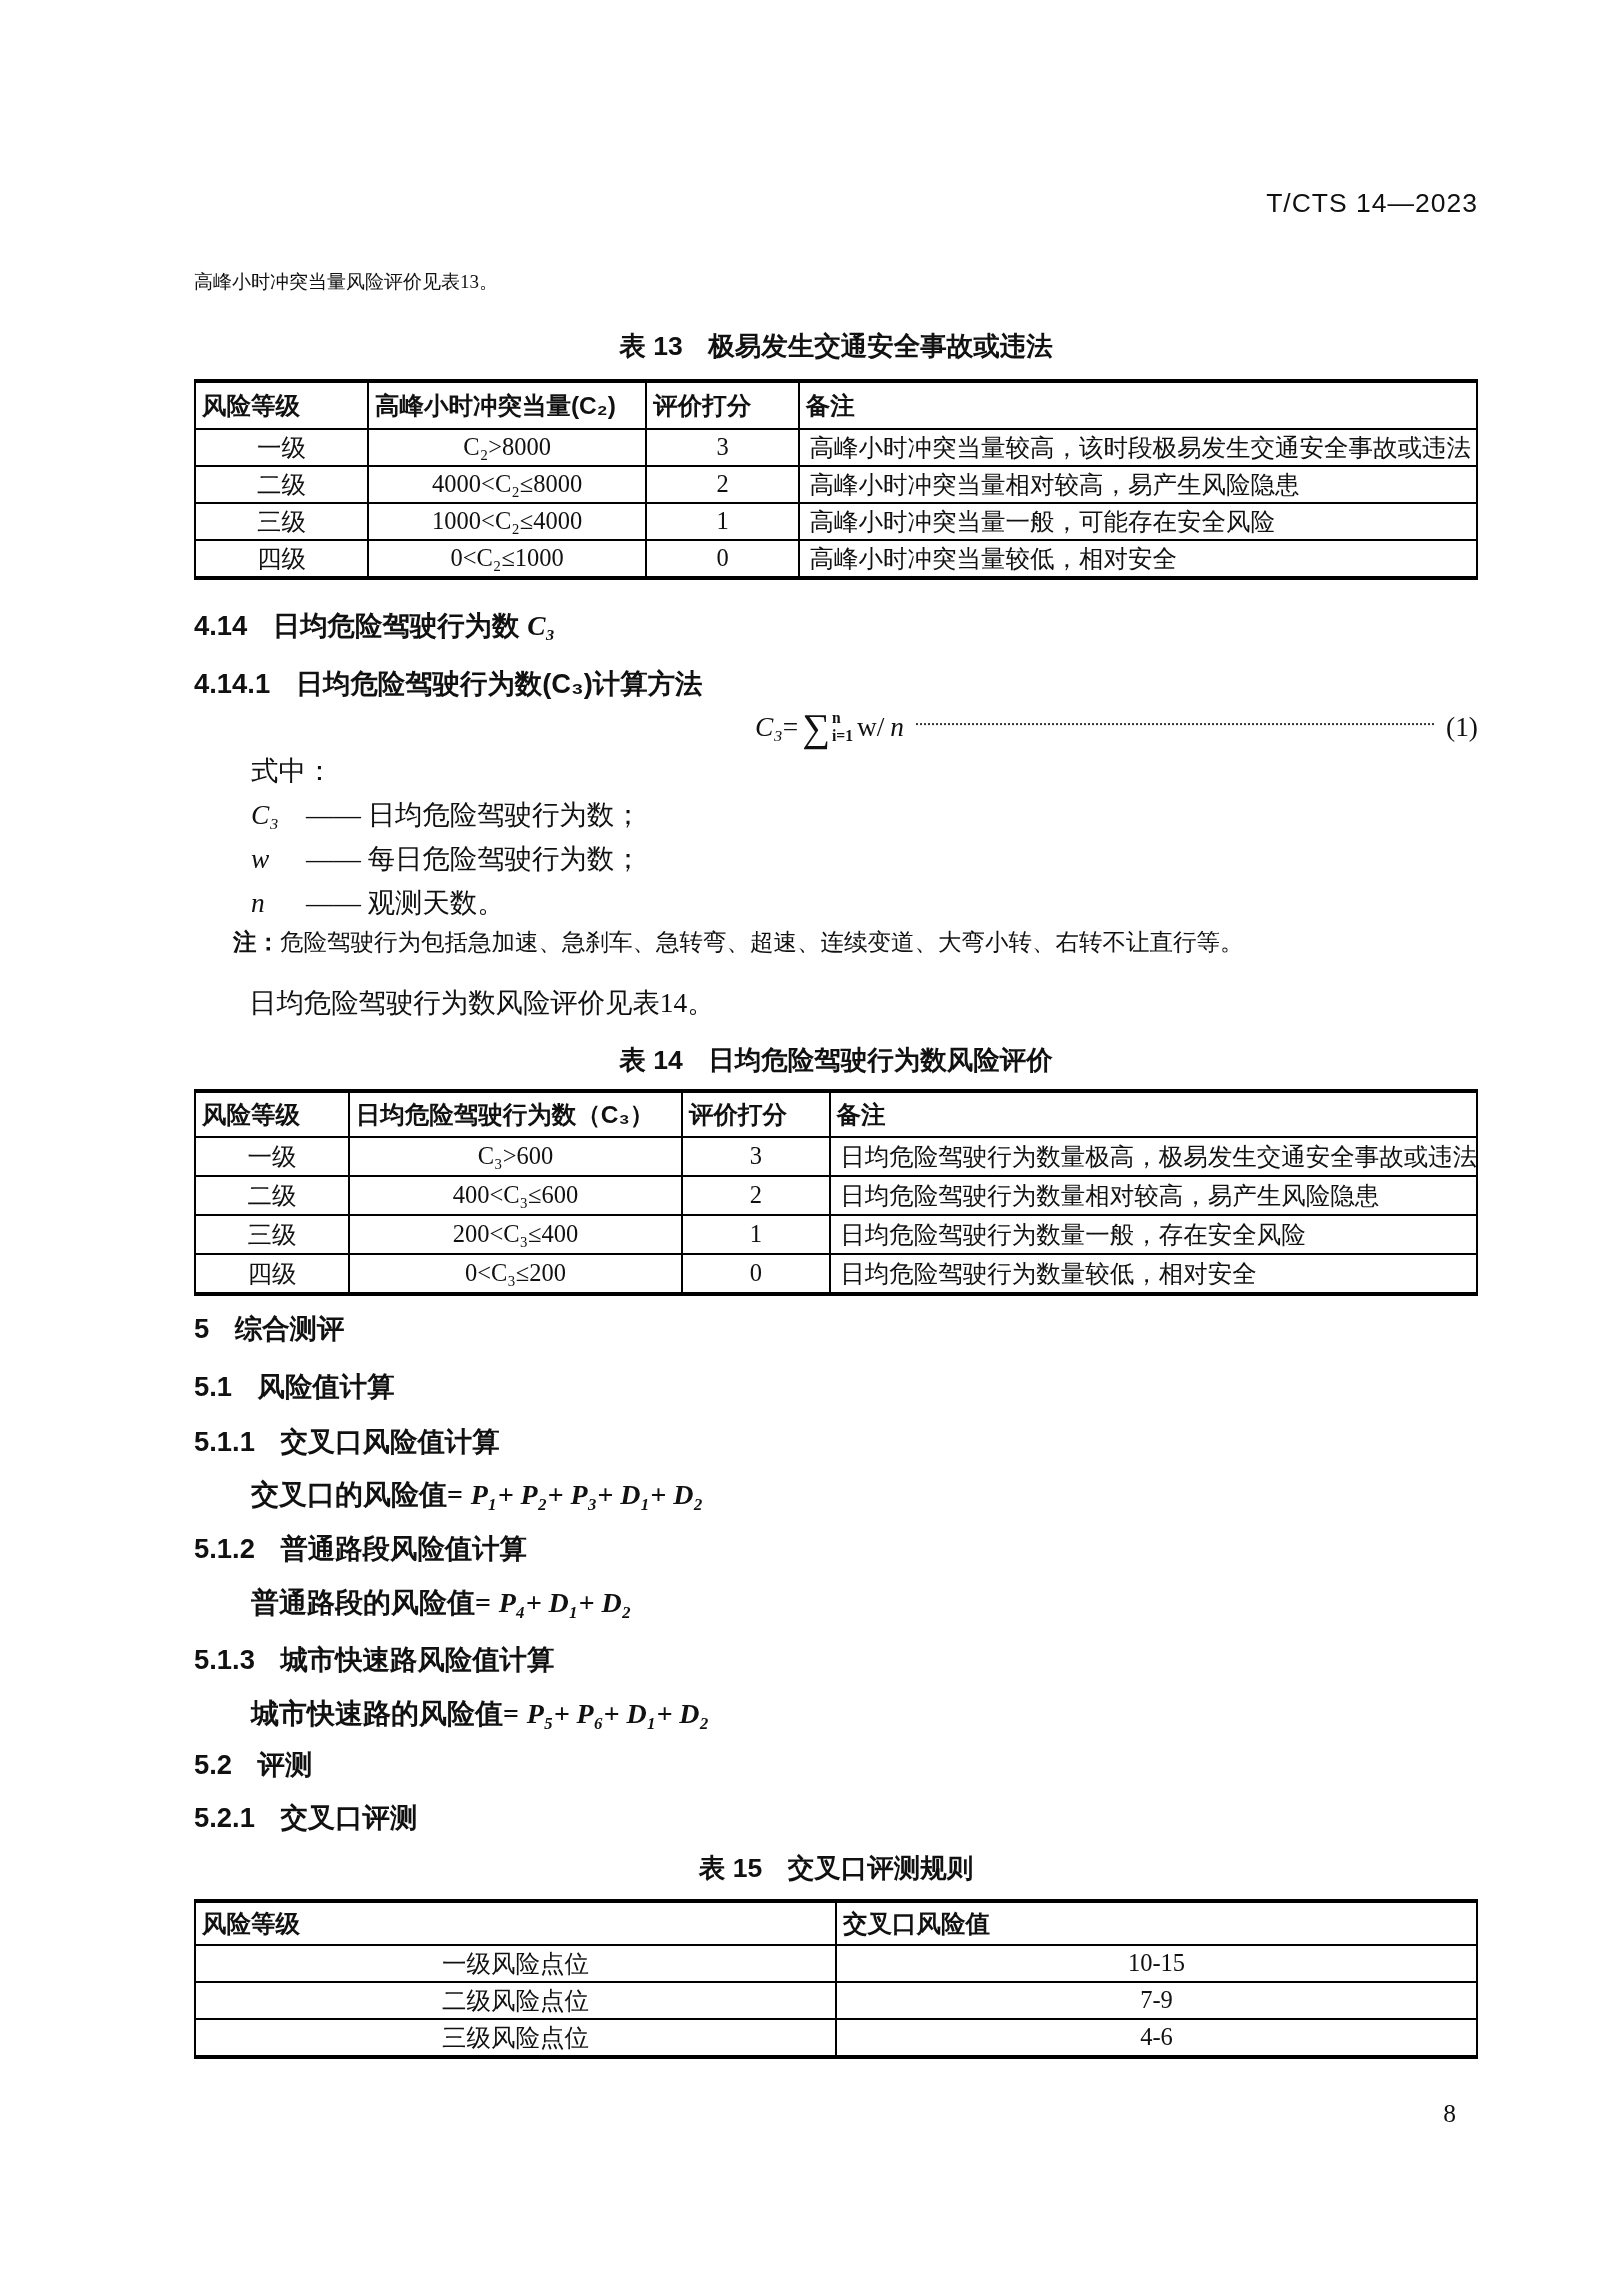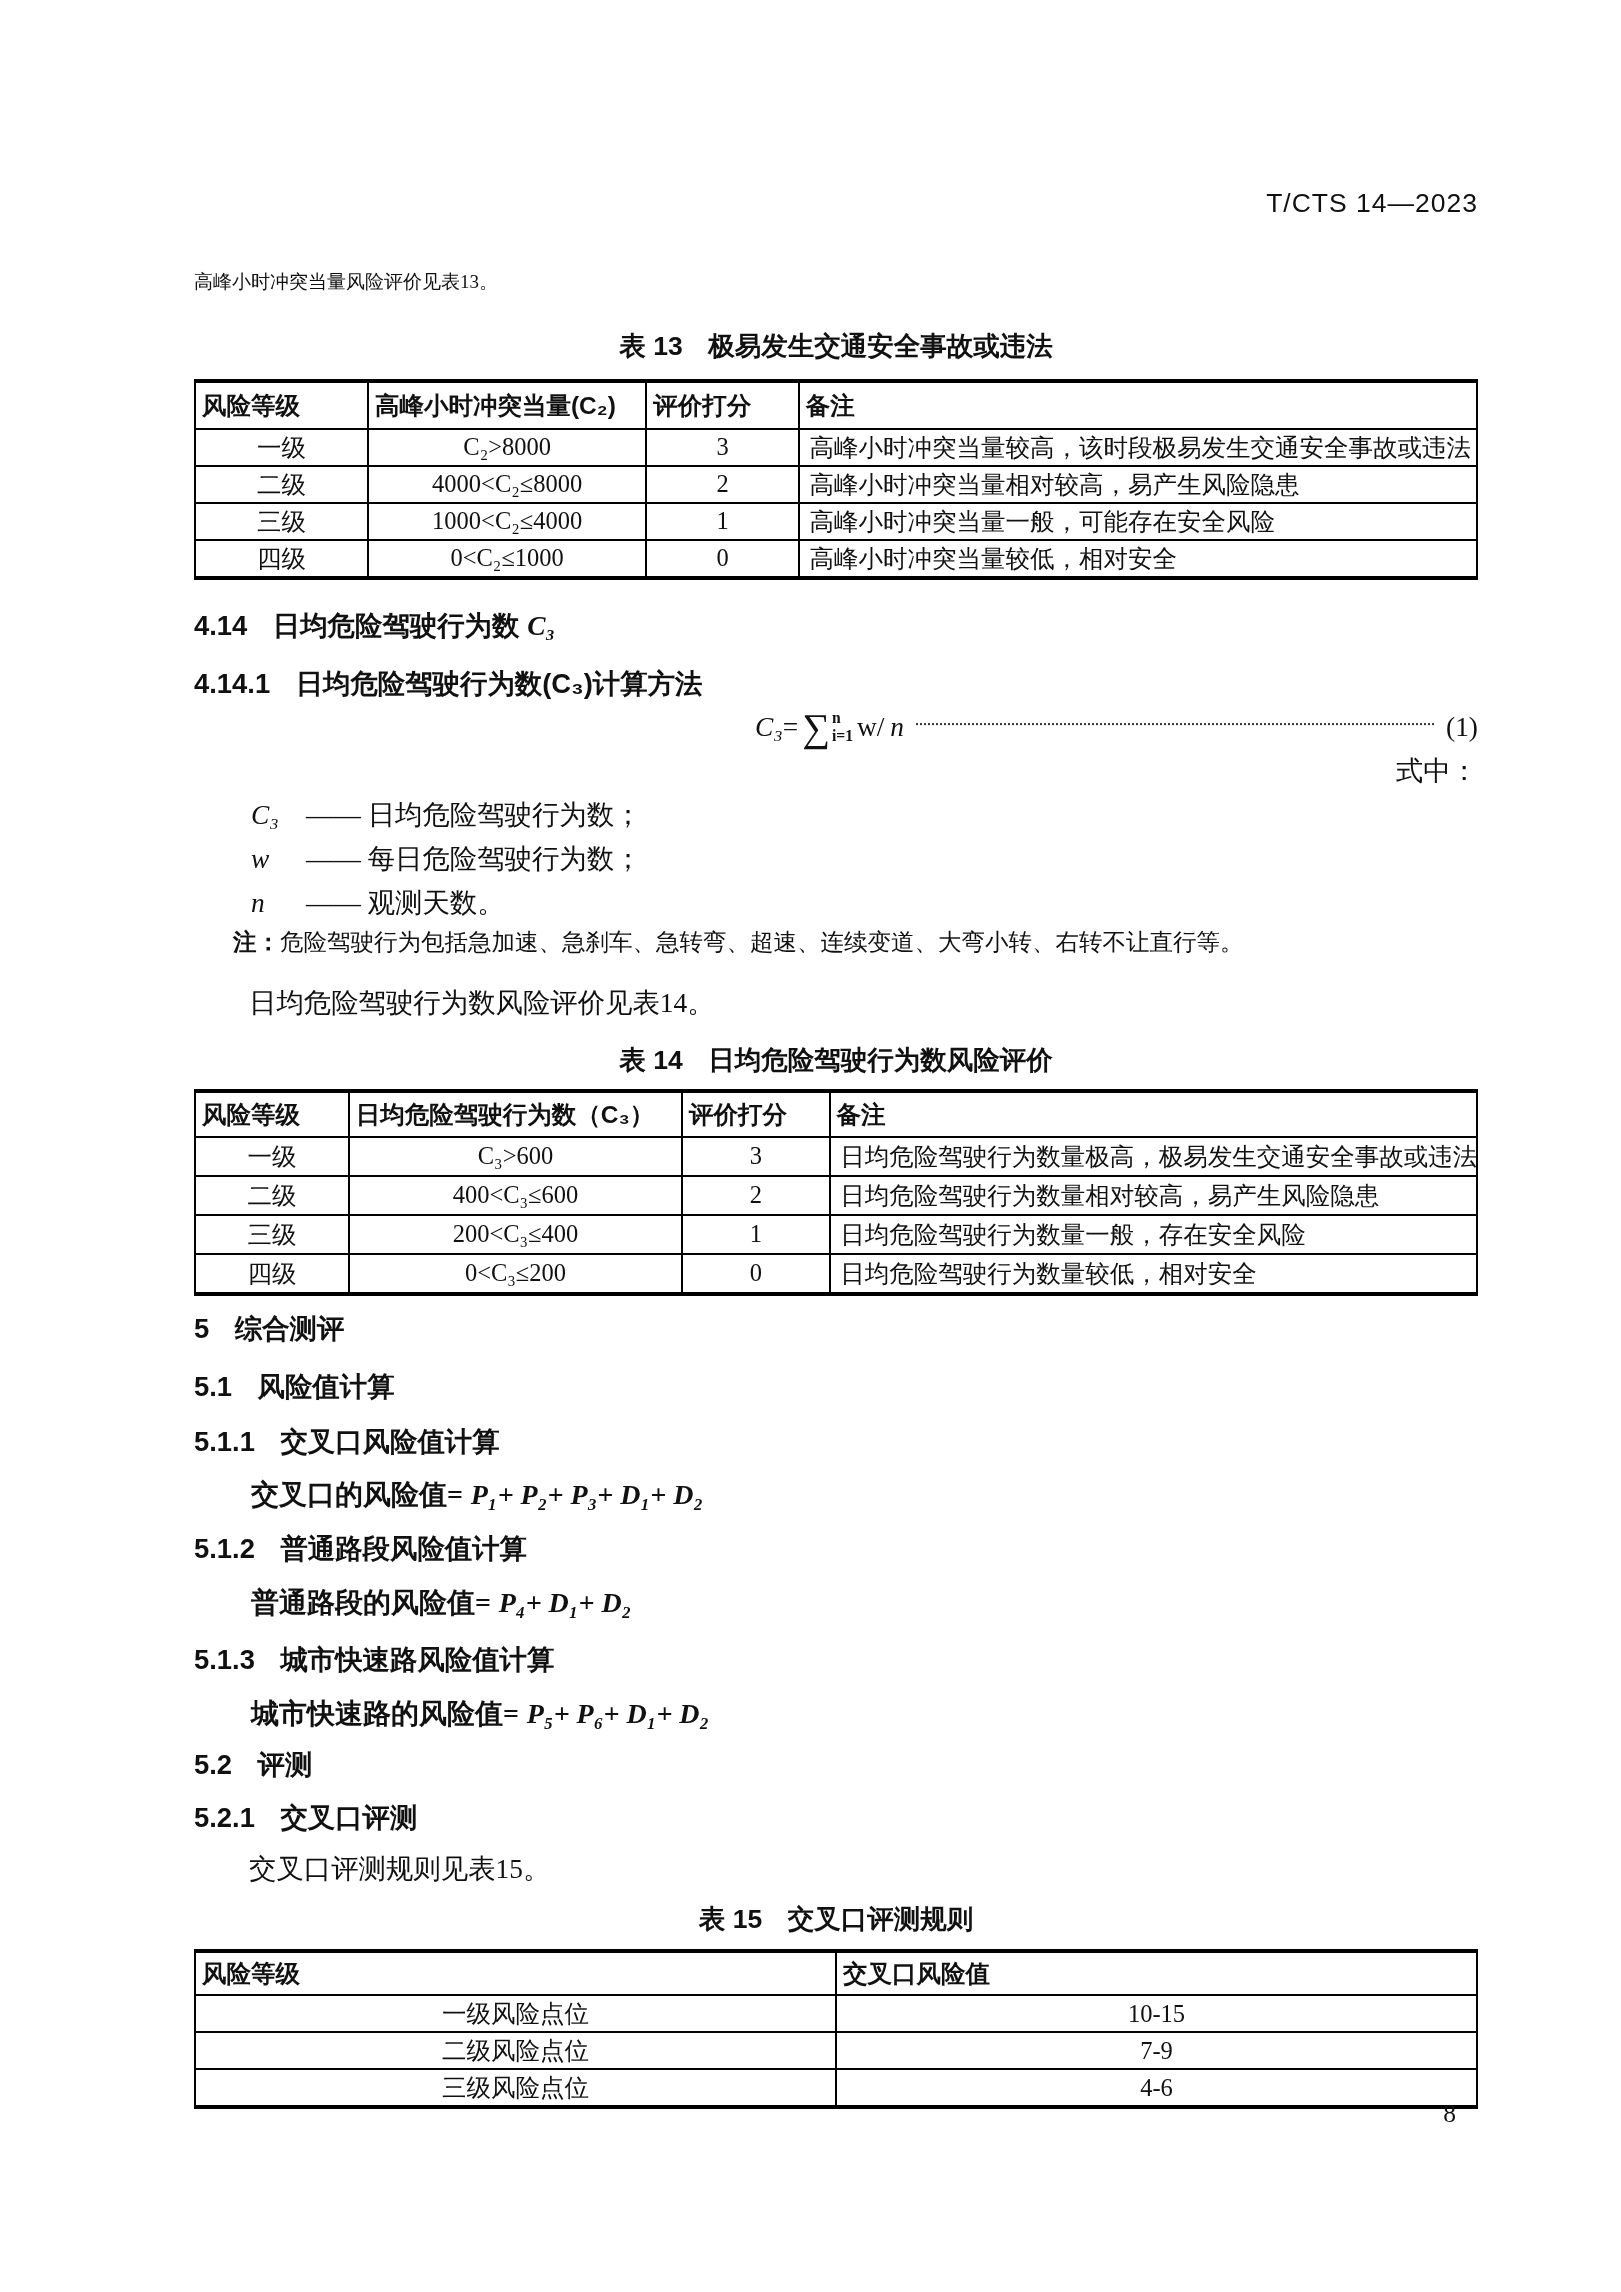--- a/index.html
+++ b/index.html
@@ -80,21 +80,21 @@
     display:inline-flex; flex-direction:column; align-items:flex-start;
     font-size:15.7px; line-height:1.15; margin-left:2px; font-weight:700;
   }
   .leader {
     flex:1 1 auto; height:0; align-self:center;
     border-bottom:2.9px dotted #333; margin:0 11.8px;
     transform:translateY(-2.9px);
   }
   .eqnum { font-size:27.4px; }
 
-  .where-label { margin:7.8px 0 0 57px; font-size:27.4px; line-height:35px;text-align:right; }
+  .where-label { margin:7.8px 0 0 57px; font-size:27.4px; line-height:35px; }
   .where-item { margin:9px 0 0 57px; font-size:27.4px; line-height:35px; }
   .sym { display:inline-block; min-width:55px; font-style:italic; }
 
   .note { margin:5.9px 0 0 39px; font-size:23.5px; line-height:31px; }
   .note-label { font-family:"Liberation Sans", sans-serif; font-weight:700; }
 
   .para { margin:25.5px 0 0 55px; font-size:27.4px; line-height:35px; }
   .para14 { margin-top:27.4px; }
   .para15 { margin-top:15.7px; }
 
@@ -289,21 +289,20 @@
     </p>
 
     <h3 class="h h52">
       <span class="hnum">5.2</span><span>评测</span>
     </h3>
 
     <h3 class="h h521">
       <span class="hnum">5.2.1</span><span>交叉口评测</span>
     </h3>
 
-    <p class="para para15">交叉口评测规则见表15。</p>
 
     <div class="caption cap15">
       <span class="cap-label">表 15</span><span>交叉口评测规则</span>
     </div>
 
     <table class="tbl15">
       <colgroup>
           <col style="width:50%">
           <col style="width:50%">
         </colgroup>

